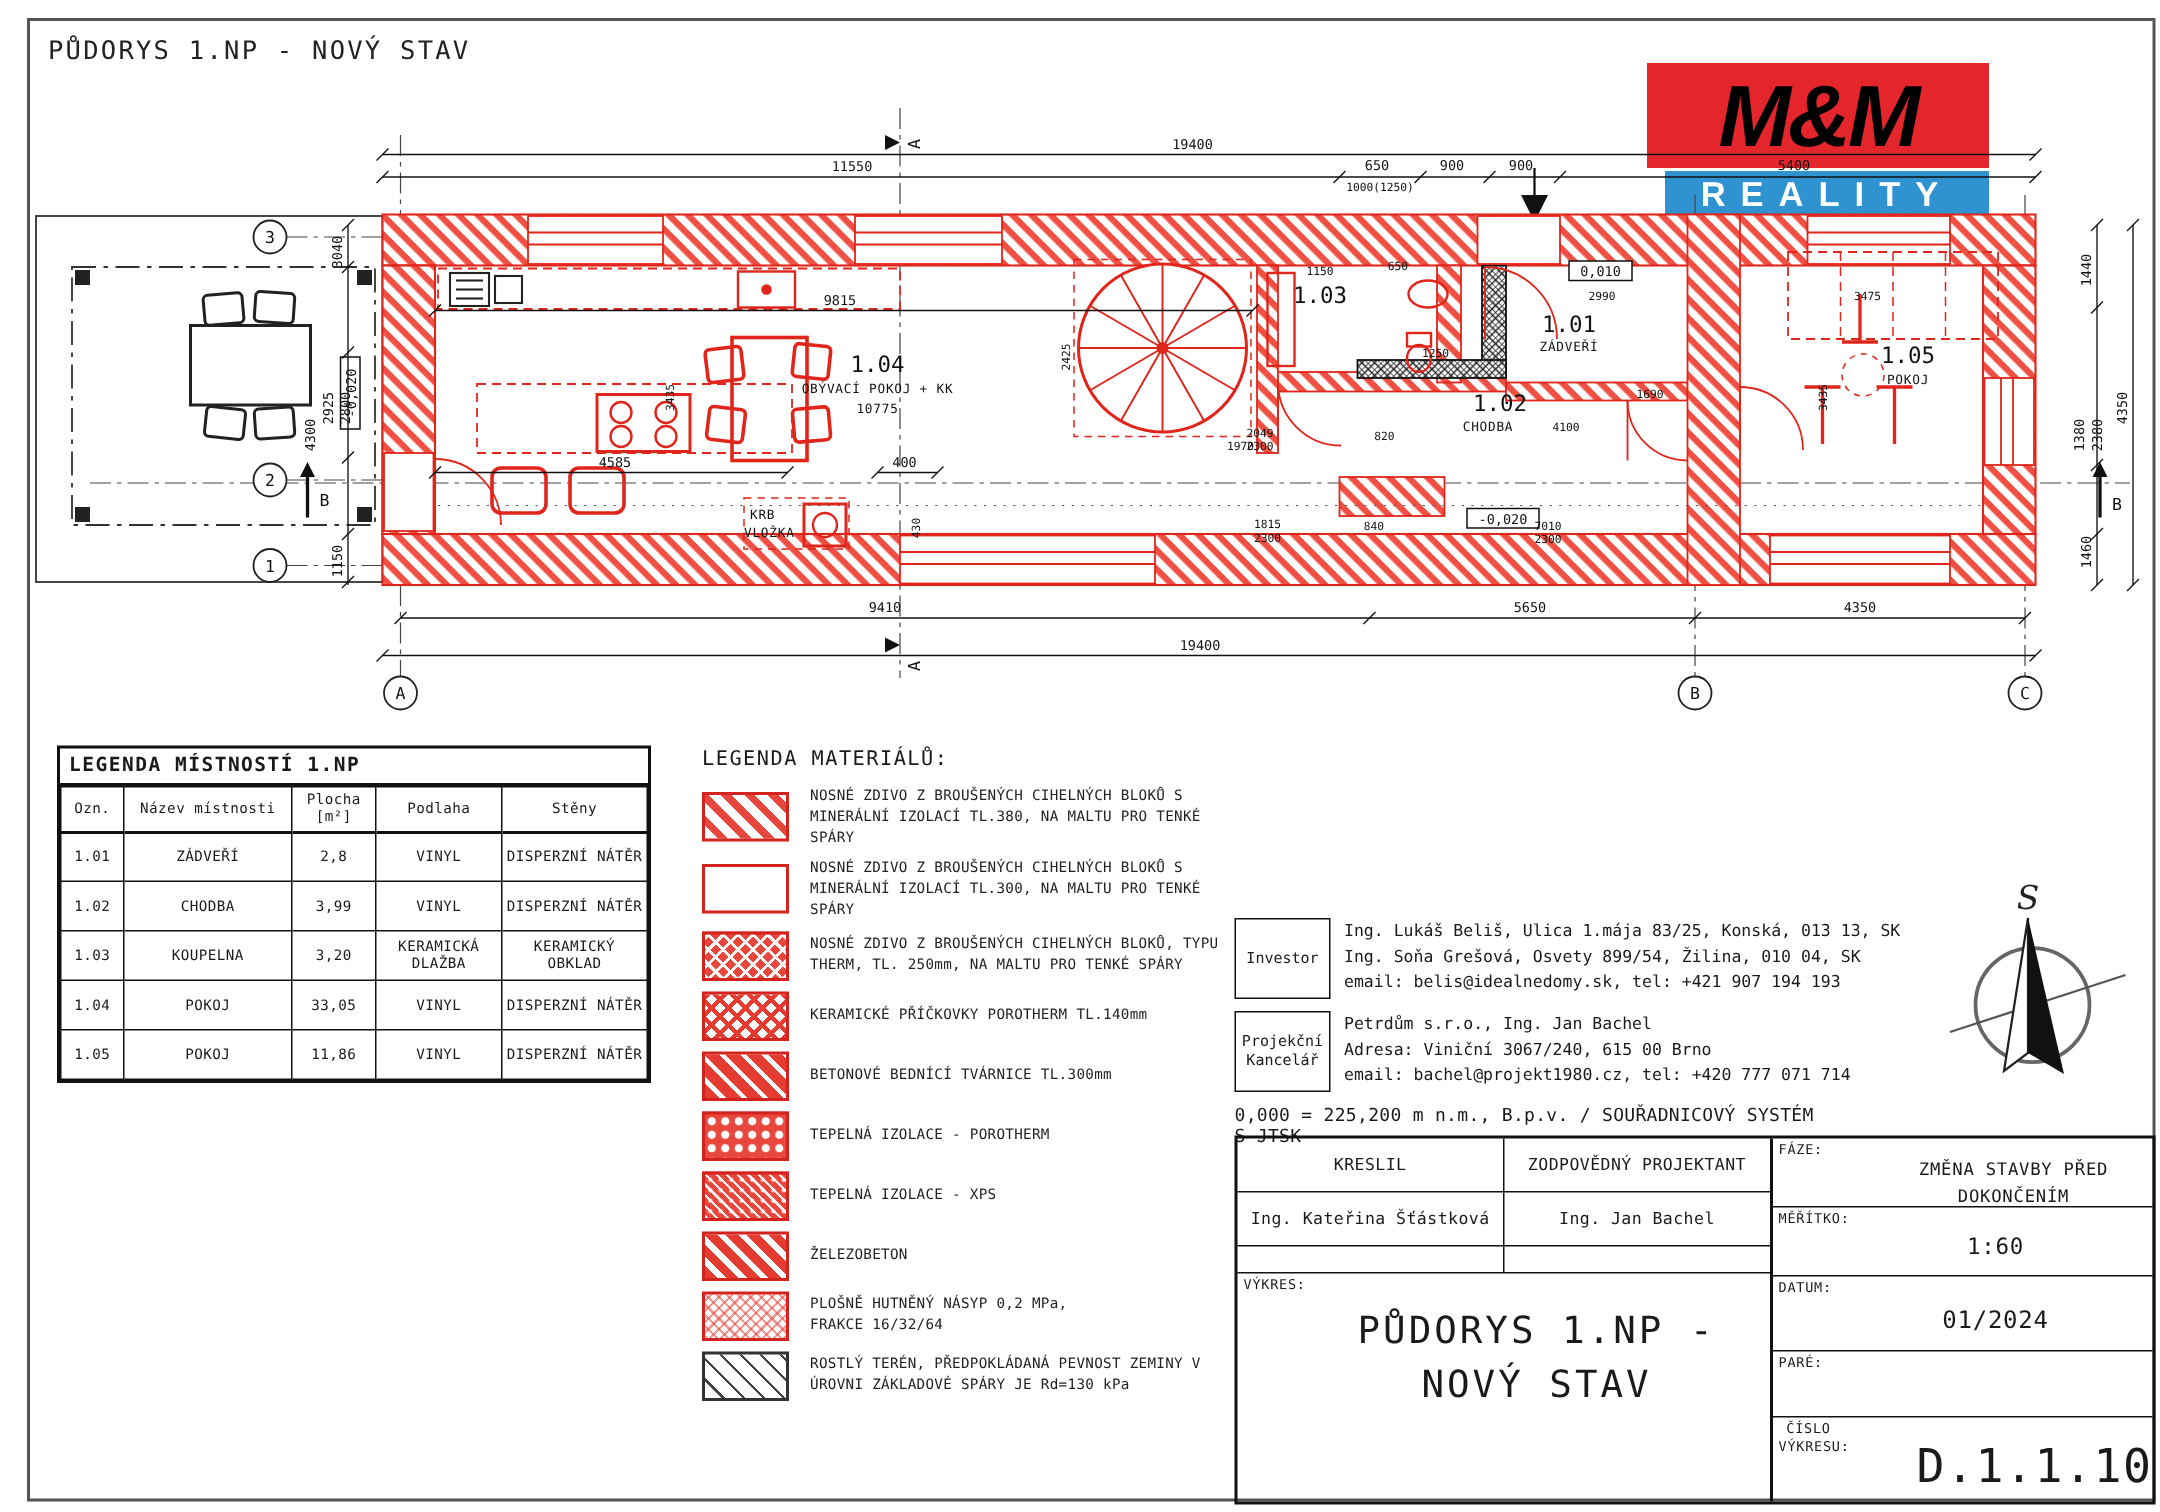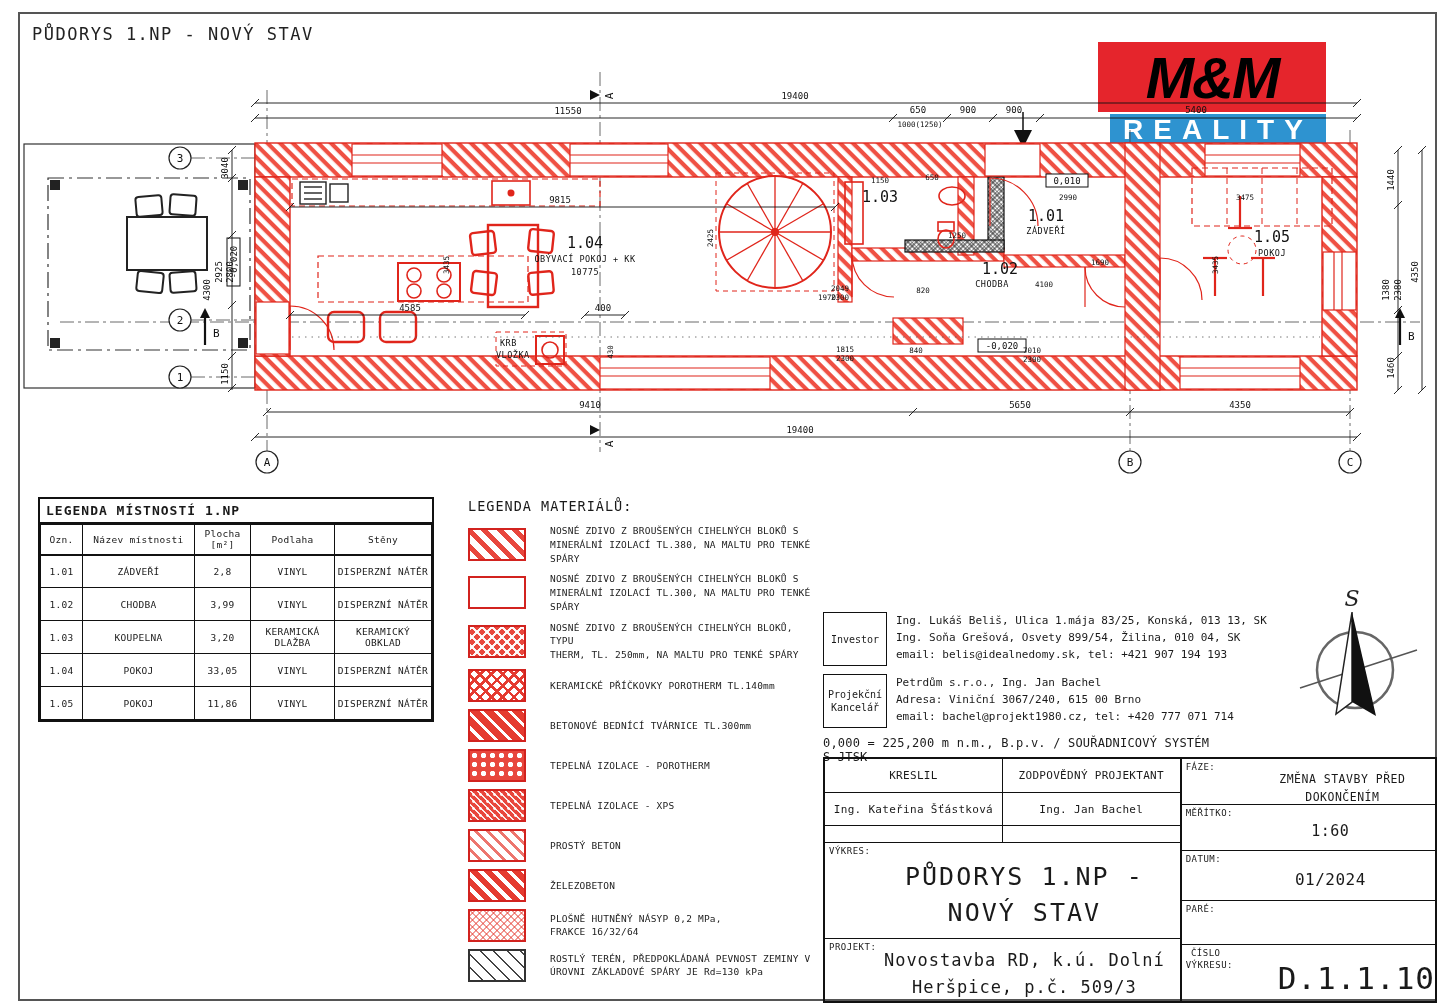--- a/index.html
+++ b/index.html
@@ -2,41 +2,41 @@
 <html><head>
 <meta charset="utf-8">
 <style>
   * { margin:0; padding:0; box-sizing:border-box; }
   html,body { width:1440px; height:1008px; background:#fff; font-family:"Liberation Sans", sans-serif; color:#1a1a1a; position:relative; overflow:hidden; }
   #sheet-frame { position:absolute; left:18px; top:12px; width:1419px; height:989px; border:2px solid #555; }
   #sheet-title { position:absolute; left:32px; top:24px; font-size:17px; letter-spacing:1.5px; color:#222; font-family:"DejaVu Sans Mono", monospace; }
   
   #logo { position:absolute; left:1098px; top:42px; width:228px; }
   .logo-red { background:#e5252c; color:#000000; height:70px; display:flex; align-items:center; justify-content:center; font-weight:bold; font-size:58px; letter-spacing:-2px; font-style:italic; }
-  .logo-blue { background:#2e93d0; color:#fff; height:31px; margin-top:2px; margin-left:12px; display:flex; align-items:center; justify-content:center; font-weight:bold; font-size:28px; letter-spacing:10px; }
+  .logo-blue { background:#2e93d0; color:#fff; height:31px; margin-top:2px; margin-left:12px; display:flex; align-items:center; justify-content:center; font-weight:bold; font-size:23px; letter-spacing:10px; }
   
   #plan-svg { position:absolute; left:0; top:0; pointer-events:none; }
   .dim { font-family:"DejaVu Sans Mono", monospace; font-size:9px; fill:#111; }
   .dims { font-family:"DejaVu Sans Mono", monospace; font-size:7.5px; fill:#111; }
   .rid { font-family:"DejaVu Sans Mono", monospace; font-size:15px; fill:#111; }
   .rname { font-family:"DejaVu Sans Mono", monospace; font-size:8.5px; fill:#111; letter-spacing:.5px; }
   .gl { font-family:"DejaVu Sans Mono", monospace; font-size:11px; fill:#111; }
   
   #room-legend { position:absolute; left:38px; top:497px; width:396px; border:2px solid #111; font-family:"DejaVu Sans Mono", monospace; }
   #room-legend .lg-title { border-bottom:2px solid #111; font-size:13px; padding:4px 6px; letter-spacing:1px; font-weight:bold; }
   #room-legend table { border-collapse:collapse; width:100%; table-layout:fixed; }
   #room-legend th, #room-legend td { border:1px solid #111; font-size:9.5px; text-align:center; padding:3px 1px; font-weight:normal; letter-spacing:.3px; }
   #room-legend thead th { border-bottom:2px solid #111; height:30px; }
   #room-legend tbody td { height:33px; }
   
   #mat-legend { position:absolute; left:468px; top:498px; width:350px; }
   #mat-legend h3 { font-family:"DejaVu Sans Mono", monospace; font-size:13.5px; letter-spacing:1px; font-weight:normal; margin-bottom:10px; }
   .mat-item { display:flex; align-items:center; margin-bottom:7px; }
   .sw { width:58px; height:33px; border:2px solid #d2231f; flex:none; }
-  .mat-text { padding-left:24px; font-family:"DejaVu Sans Mono", monospace; font-size:9.5px; line-height:1.45; letter-spacing:.2px; color:#222; }
+  .mat-text { padding-left:14px; font-family:"DejaVu Sans Mono", monospace; font-size:9.5px; line-height:1.45; letter-spacing:.2px; color:#222; }
   .sw-hatch380 { background:repeating-linear-gradient(45deg,#fff 0 6px,#e8473d 6px 11px); }
   .sw-plain { background:#fff; }
   .sw-therm { background-color:#e8473d; background-image:repeating-linear-gradient(45deg,rgba(255,255,255,.95) 0 2px,transparent 2px 7px),repeating-linear-gradient(-45deg,rgba(255,255,255,.95) 0 2px,transparent 2px 7px); }
   .sw-porotherm { background-color:#fff; background-image:repeating-linear-gradient(45deg,#e53b30 0 2.5px,transparent 2.5px 8px),repeating-linear-gradient(-45deg,#e53b30 0 2.5px,transparent 2.5px 8px); }
   .sw-bednici { background:repeating-linear-gradient(45deg,#e53b30 0 7px,#fff 7px 10px); }
   .sw-polystyren { background-color:#e8473d; background-image:radial-gradient(circle at 50% 50%, #fff 2.4px, transparent 3px); background-size:9px 9px; }
   .sw-xps { background-color:#e8473d; background-image:repeating-linear-gradient(45deg,rgba(255,255,255,.9) 0 1.5px,transparent 1.5px 5px),radial-gradient(circle,rgba(255,255,255,.85) 1px,transparent 1.7px); background-size:auto,7px 7px; }
   .sw-beton { background:repeating-linear-gradient(45deg,transparent 0 6px,rgba(229,59,48,.7) 6px 8.5px); }
   .sw-zelezobeton { background:repeating-linear-gradient(45deg,#e53b30 0 6px,#fff 6px 10px); }
   .sw-nasyp { background-image:repeating-linear-gradient(45deg,rgba(229,59,48,.5) 0 1.5px,transparent 1.5px 5px),repeating-linear-gradient(-45deg,rgba(229,59,48,.5) 0 1.5px,transparent 1.5px 5px); }
@@ -469,26 +469,20 @@
         <div>TEPELNÁ IZOLACE - POROTHERM</div>
       </div>
     </div>
   <div class="mat-item">
       <div class="sw sw-xps"></div>
       <div class="mat-text">
         <div>TEPELNÁ IZOLACE - XPS</div>
       </div>
     </div>
   <div class="mat-item">
-      <div class="sw sw-beton"></div>
-      <div class="mat-text">
-        <div>PROSTÝ BETON</div>
-      </div>
-    </div>
-  <div class="mat-item">
       <div class="sw sw-zelezobeton"></div>
       <div class="mat-text">
         <div>ŽELEZOBETON</div>
       </div>
     </div>
   <div class="mat-item">
       <div class="sw sw-nasyp"></div>
       <div class="mat-text">
         <div>PLOŠNĚ HUTNĚNÝ NÁSYP 0,2 MPa,</div>
         <div>FRAKCE 16/32/64</div>
@@ -537,24 +531,20 @@
       <div class="tb-cell">Ing. Jan Bachel</div>
     </div>
     <div class="tb-row2 h20">
       <div class="tb-cell"></div>
         <div class="tb-cell"></div>
     </div>
     <div class="tb-sect" style="height:102px;">
       <span class="tb-label">VÝKRES:</span>
       <div id="vykres-big">PŮDORYS 1.NP - NOVÝ STAV</div>
     </div>
-    <div class="tb-sect" style="flex:1;">
-      <span class="tb-label">PROJEKT:</span>
-      <div id="projekt-big">Novostavba RD, k.ú. Dolní Heršpice, p.č. 509/3</div>
-    </div>
   </div>
   <div class="tb-right">
     <div class="tb-sect" style="height:46px;">
       <span class="tb-label">FÁZE:</span>
       <div class="tbr-val" style="font-size:11.5px; padding:14px 10px 0 34px;">ZMĚNA STAVBY PŘED DOKONČENÍM</div>
     </div>
     <div class="tb-sect" style="height:46px;">
       <span class="tb-label">MĚŘÍTKO:</span>
       <div class="tbr-val" style="font-size:15px;">1:60</div>
     </div>

